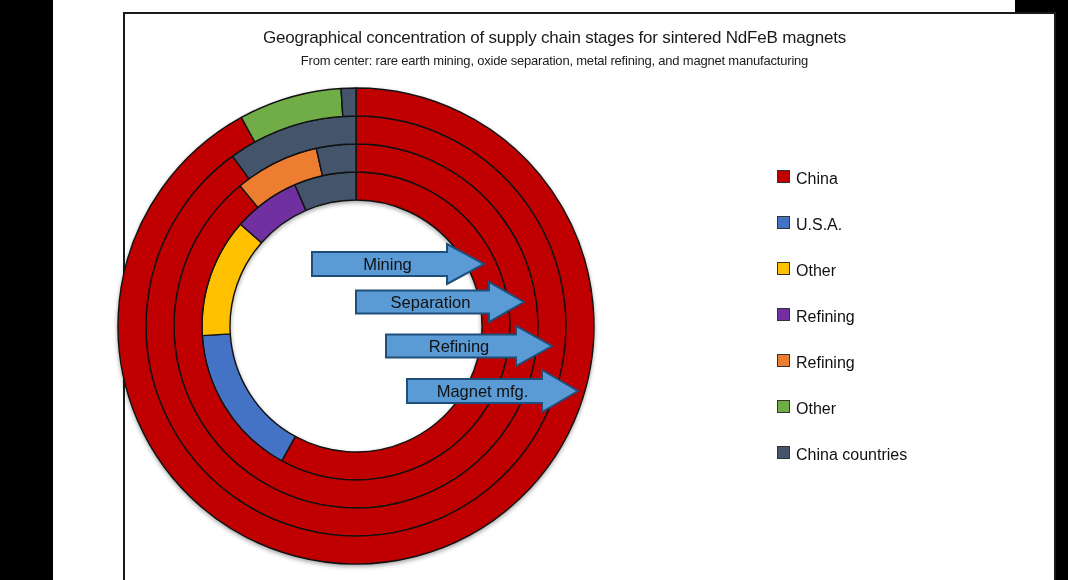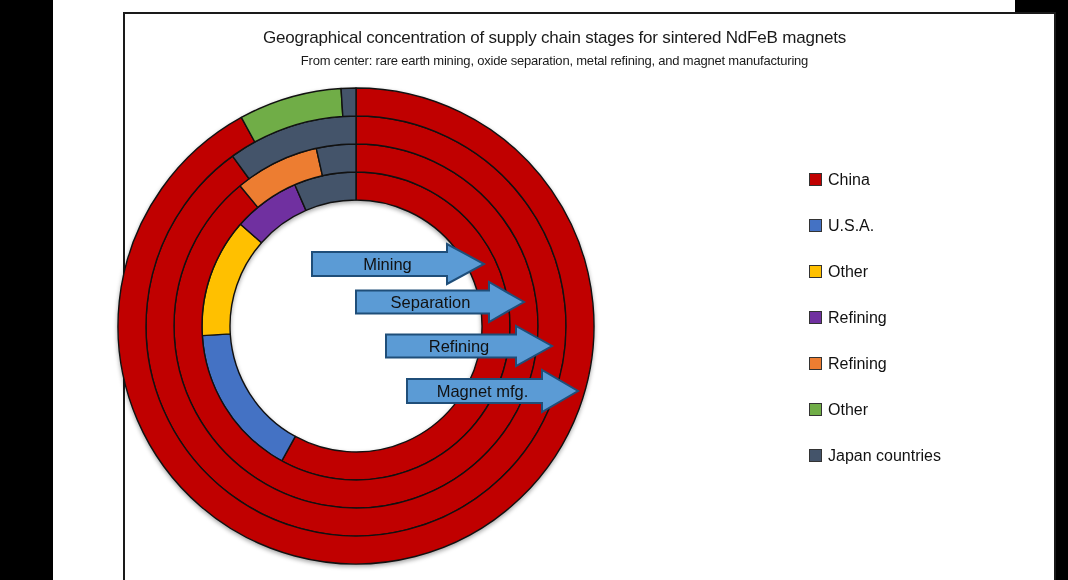--- a/index.html
+++ b/index.html
@@ -24,21 +24,21 @@
   .chart-subtitle{
     position:absolute;left:90px;top:53px;width:929px;
     text-align:center;font-size:13px;color:#1a1a1a;letter-spacing:-0.2px;
   }
   .donut-svg{position:absolute;left:0;top:0;width:1068px;height:580px;}
   .rings{filter:drop-shadow(0px 2px 2px rgba(0,0,0,0.35));}
   .legend{
     position:absolute;left:777px;top:170px;
   }
   .legend-item{
-    display:flex;align-items:center;height:19px;margin-bottom:27px;margin-left:32px;
+    display:flex;align-items:flex-start;height:19px;margin-bottom:27px;
   }
   .legend-swatch{
     width:13px;height:13px;margin-right:6px;border:1px solid #333;box-sizing:border-box;
     flex:0 0 13px;
   }
   .legend-label{
     font-size:16px;color:#111;white-space:nowrap;
   }
 </style>
 </head>
@@ -99,15 +99,15 @@
     <div class="legend-item">
       <span class="legend-swatch" style="background: rgb(237, 125, 49);"></span>
       <span class="legend-label">Refining</span>
     </div>
     <div class="legend-item">
       <span class="legend-swatch" style="background: rgb(112, 173, 71);"></span>
       <span class="legend-label">Other</span>
     </div>
     <div class="legend-item">
       <span class="legend-swatch" style="background: rgb(68, 84, 106);"></span>
-      <span class="legend-label">Japan countries</span>
+      <span class="legend-label">China countries</span>
     </div>
   </div>
 
 </body></html>

